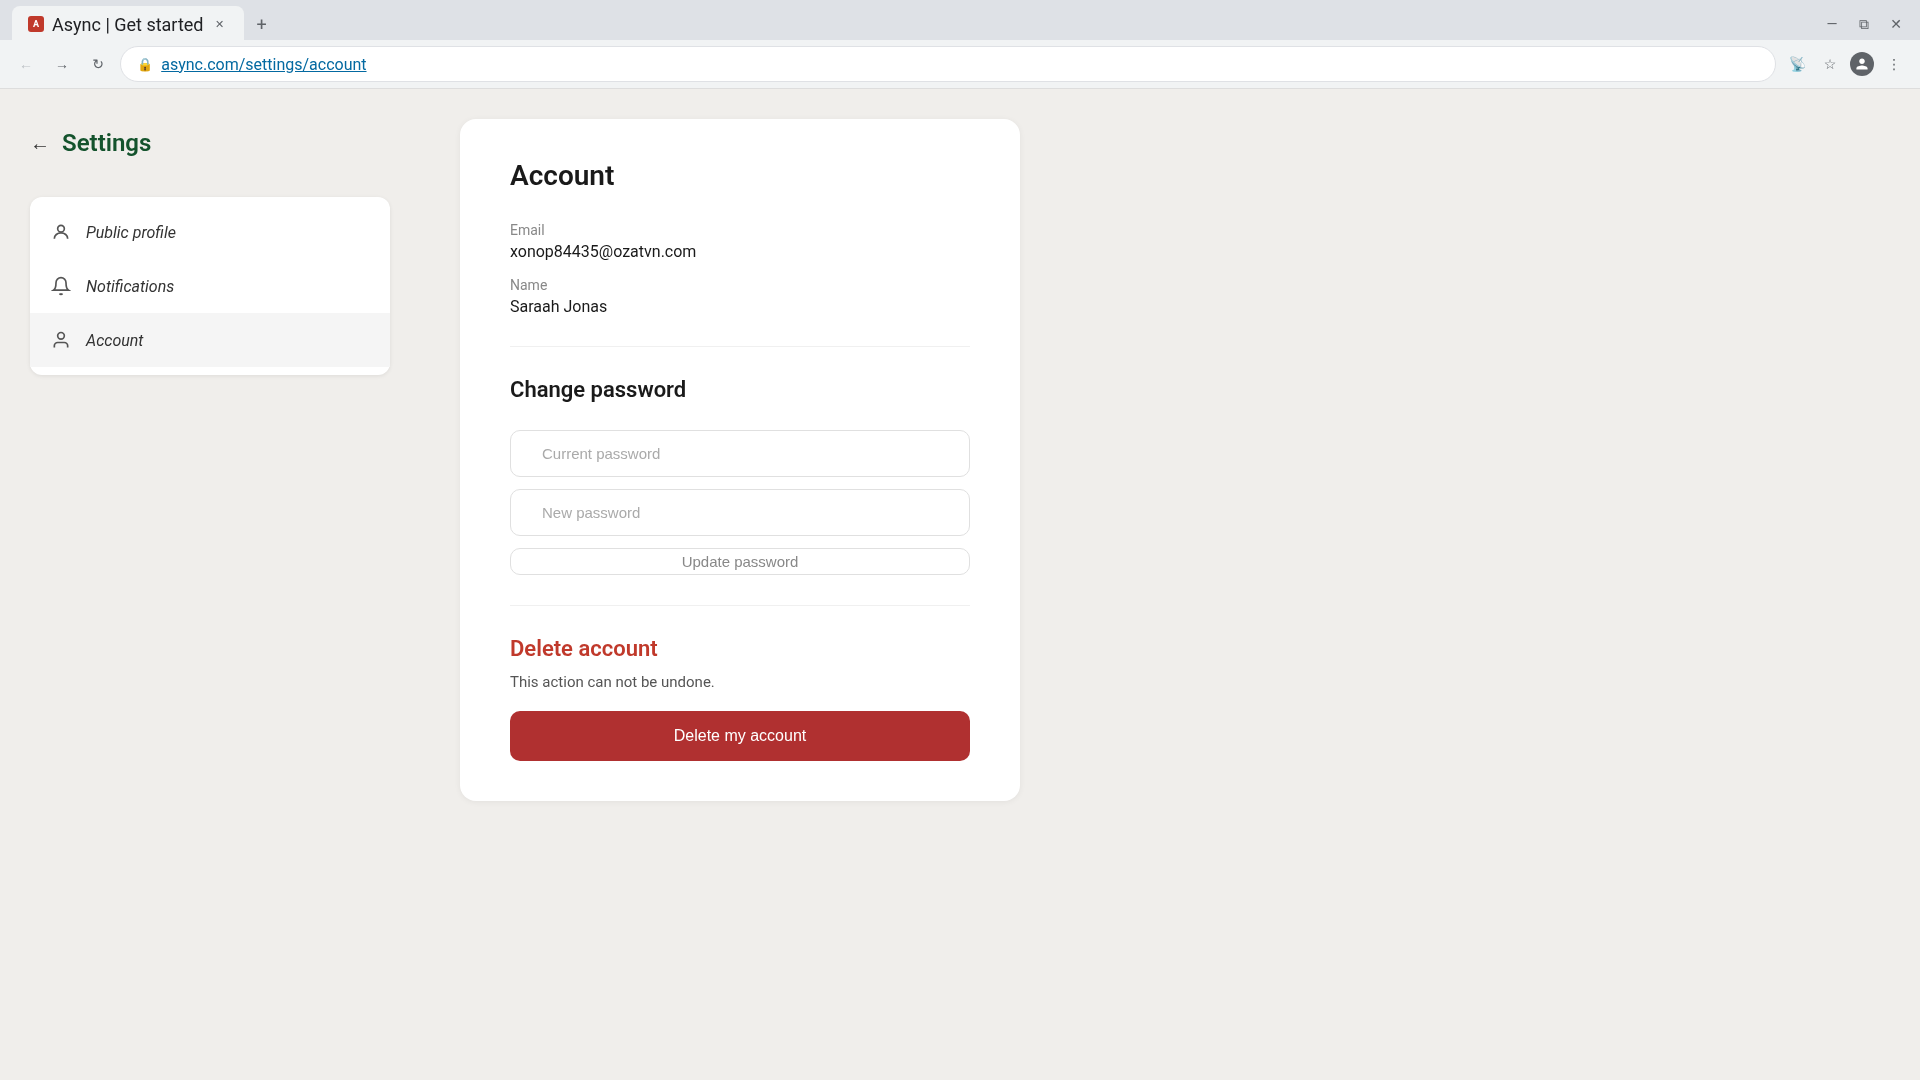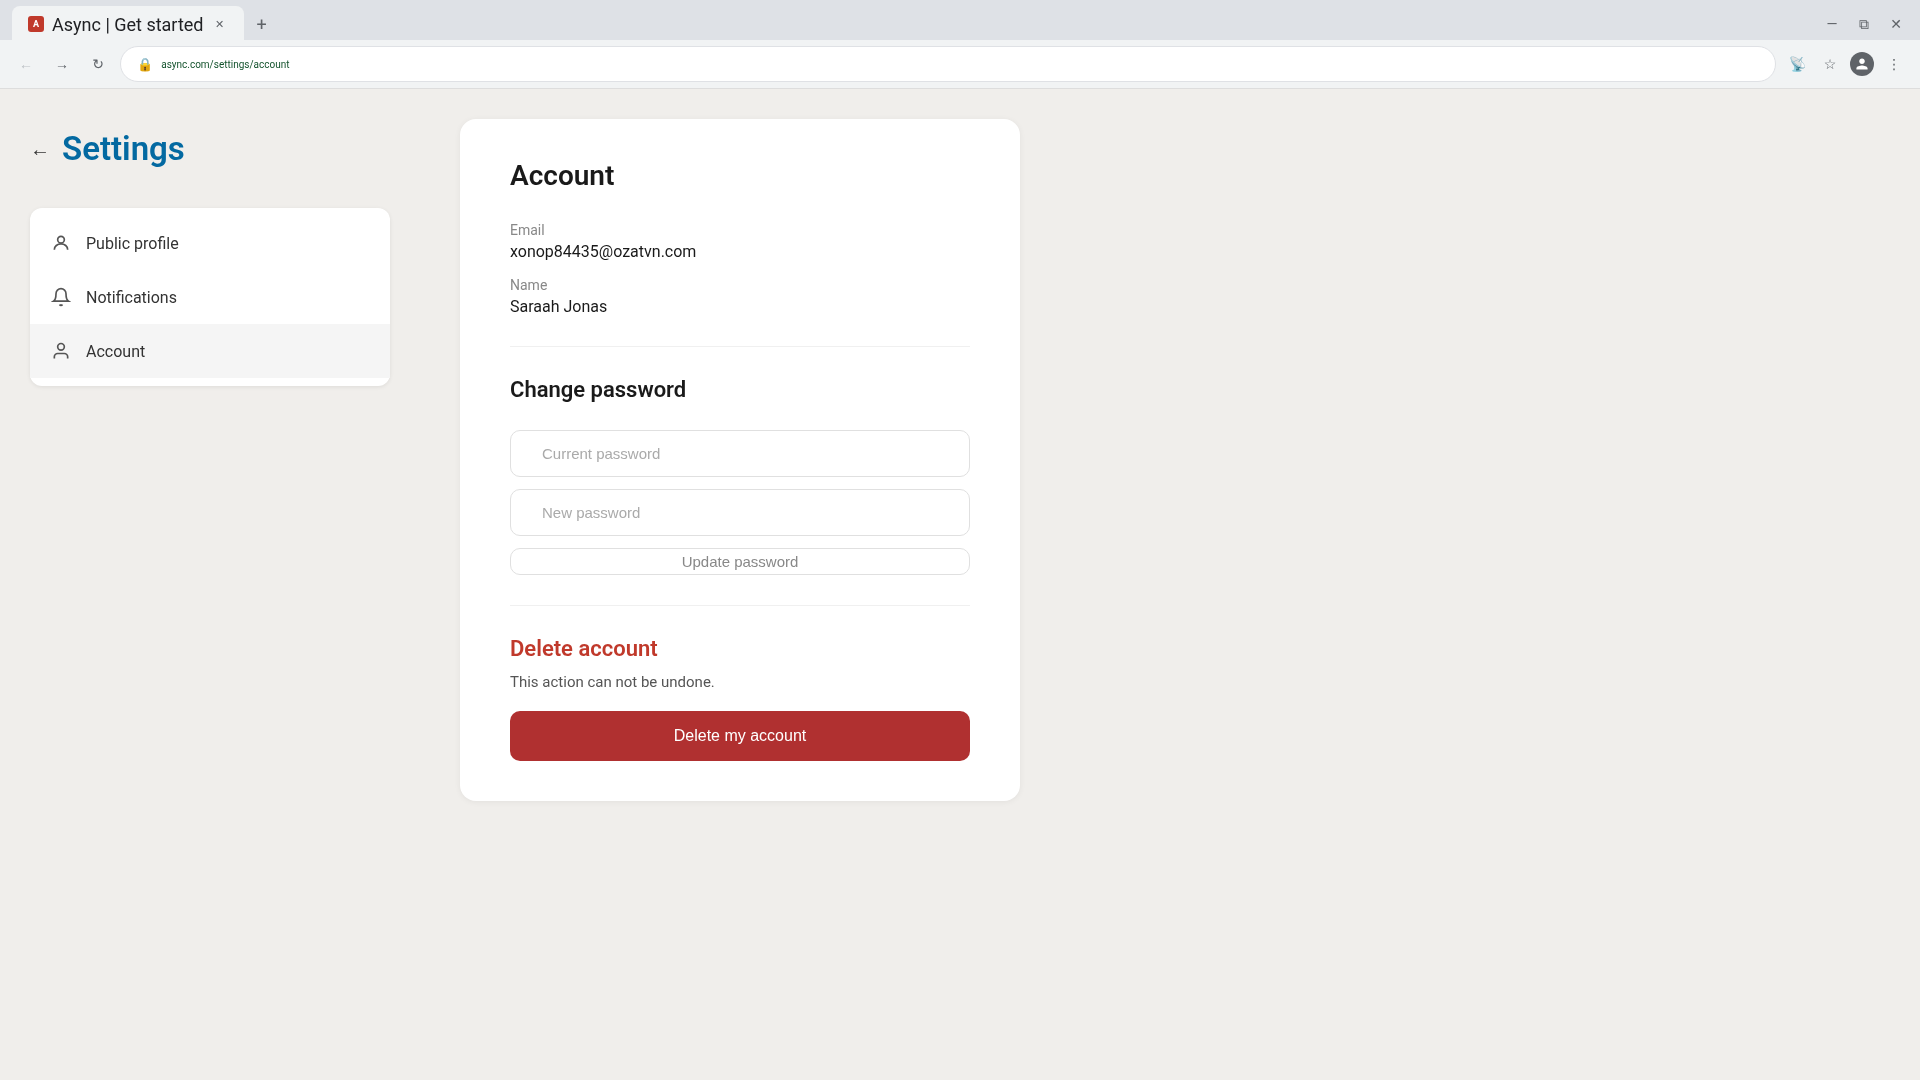--- a/index.html
+++ b/index.html
@@ -146,23 +146,24 @@
       gap: 8px;
       height: 36px;
     }
 
     .lock-icon {
       color: #5f6368;
       font-size: 13px;
     }
 
     .address-text {
-      font-size: 10px;
-      color: #14532d;
+      font-size: 16px;
+      color: #0369a1;
       flex: 1;
+      text-decoration: underline;
     }
 
     .address-bar-actions {
       display: flex;
       gap: 4px;
       align-items: center;
     }
 
     .toolbar-btn {
       width: 28px;
@@ -209,41 +210,42 @@
       margin-bottom: 40px;
     }
 
     .back-arrow {
       font-size: 20px;
       color: #333;
       cursor: pointer;
     }
 
     .settings-title {
-      font-size: 33px;
+      font-size: 24px;
       font-weight: 600;
-      color: #0369a1;
+      color: #14532d;
     }
 
     .nav-menu {
       background: white;
       border-radius: 12px;
       padding: 8px 0;
       box-shadow: 0 1px 4px rgba(0,0,0,0.08);
     }
 
     .nav-item {
       display: flex;
       align-items: center;
       gap: 14px;
       padding: 16px 20px;
       cursor: pointer;
       color: #333;
       font-size: 16px;
       transition: background 0.15s;
+      font-style: italic;
     }
 
     .nav-item.active {
       background: #f5f5f5;
     }
 
     .nav-icon {
       width: 22px;
       height: 22px;
       display: flex;

